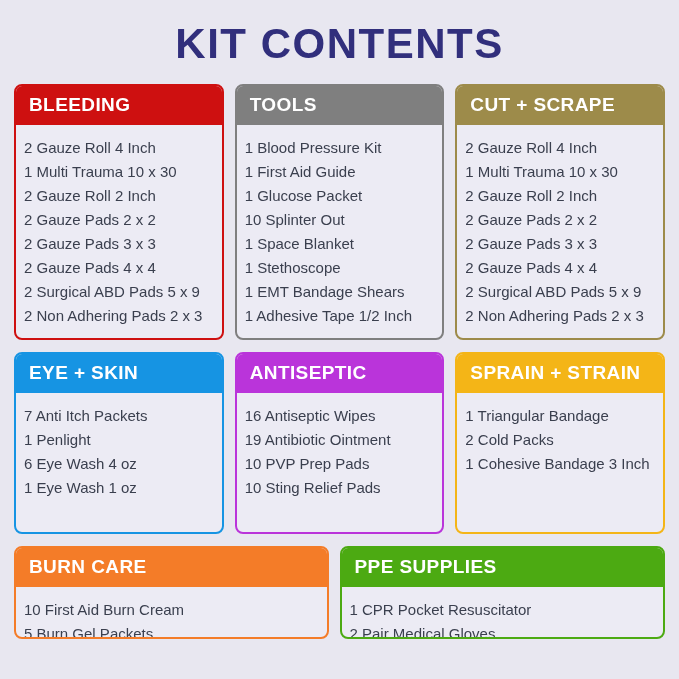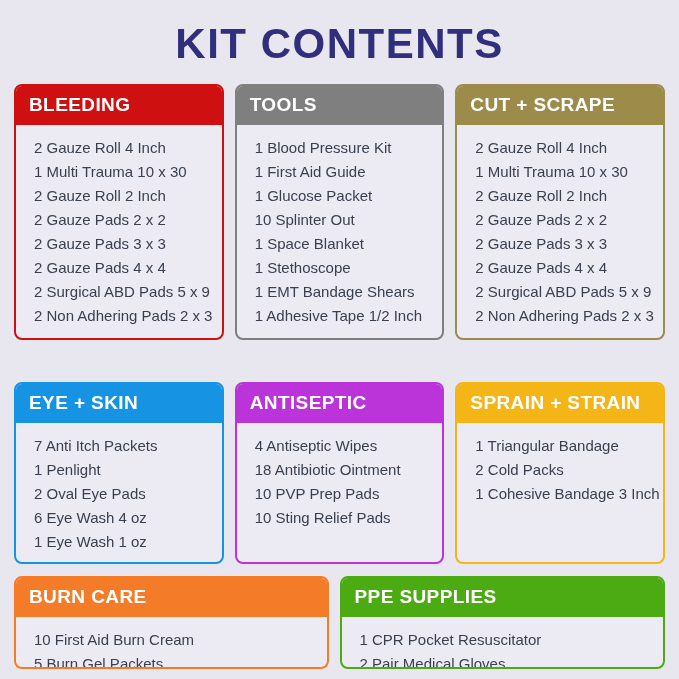--- a/index.html
+++ b/index.html
@@ -28,33 +28,33 @@
   .row-3 { grid-template-columns: 316fr 327fr; margin-bottom: 0; }
   .card {
     background: #ecebf4;
     border: 2px solid var(--c);
     border-radius: 8px;
     overflow: hidden;
     display: flex;
     flex-direction: column;
   }
   .row-1 .card { height: 256px; }
-  .row-2 .card { height: 182px; margin-top: 30px; }
+  .row-2 .card { height: 182px; }
   .row-3 .card { height: 93px; }
   .card-header {
     background: var(--c);
     color: #ffffff;
     font-weight: bold;
     font-size: 19px;
     letter-spacing: 0.4px;
     padding: 8px 13px 9px 13px;
     flex: 0 0 auto;
   }
   .card-body {
-    padding: 11px 18px;
+    padding: 11px 8px;
     flex: 1 1 auto;
   }
   .item {
     color: #3a3f4e;
     font-size: 15px;
     line-height: 24px;
     white-space: nowrap;
   }
 </style>
 </head>
@@ -104,30 +104,29 @@
         </div>
     </div>
   </div>
 
   <div class="row row-2">
     <div class="card" style="--c: #1694e3;">
       <div class="card-header">EYE + SKIN</div>
       <div class="card-body">
           <div class="item">7 Anti Itch Packets</div>
           <div class="item">1 Penlight</div>
-          <div class="item">2 Oval Eye Pads</div>
           <div class="item">6 Eye Wash 4 oz</div>
           <div class="item">1 Eye Wash 1 oz</div>
         </div>
     </div>
     <div class="card" style="--c: #ba34da;">
       <div class="card-header">ANTISEPTIC</div>
       <div class="card-body">
-          <div class="item">4 Antiseptic Wipes</div>
-          <div class="item">18 Antibiotic Ointment</div>
+          <div class="item">16 Antiseptic Wipes</div>
+          <div class="item">19 Antibiotic Ointment</div>
           <div class="item">10 PVP Prep Pads</div>
           <div class="item">10 Sting Relief Pads</div>
         </div>
     </div>
     <div class="card" style="--c: #f4b517;">
       <div class="card-header">SPRAIN + STRAIN</div>
       <div class="card-body">
           <div class="item">1 Triangular Bandage</div>
           <div class="item">2 Cold Packs</div>
           <div class="item">1 Cohesive Bandage 3 Inch</div>

